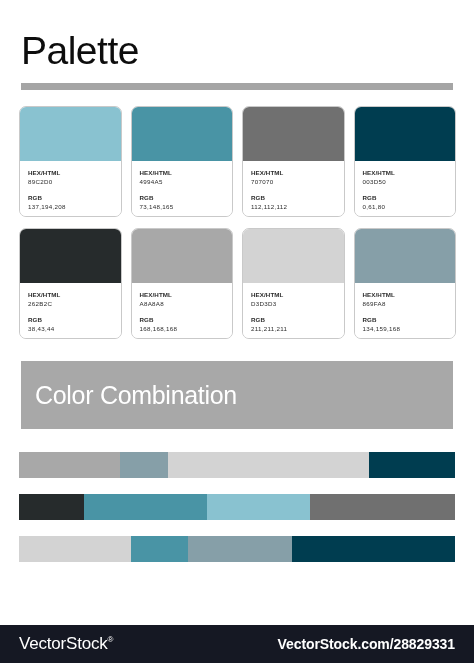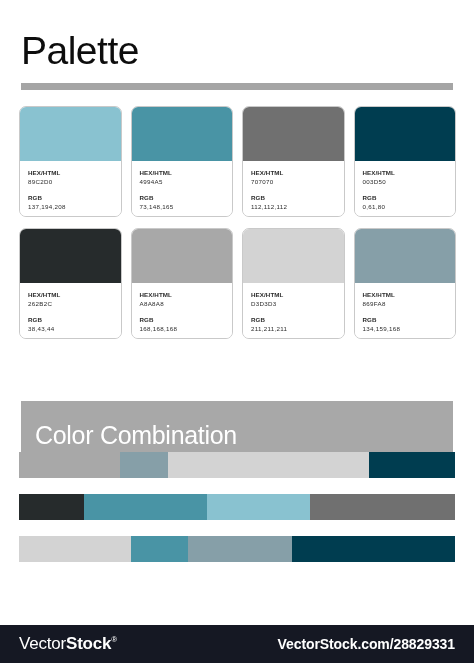--- a/index.html
+++ b/index.html
@@ -112,21 +112,20 @@
   
   .combination-banner {
     position: absolute;
     left: 21px;
     top: 361px;
     width: 432px;
     height: 68px;
     background: #a8a8a8;
     display: flex;
     align-items: center;
-    margin-top: 40px;
   }
   .combination-banner-text {
     font-size: 25px;
     font-weight: 400;
     color: #ffffff;
     padding-left: 14px;
     letter-spacing: -0.3px;
   }
 
   
@@ -162,21 +161,21 @@
   }
   .footer-logo {
     position: absolute;
     left: 19px;
     font-size: 17px;
     color: #ffffff;
     letter-spacing: -0.2px;
     white-space: nowrap;
   }
   .footer-logo .logo-light { font-weight: 400; }
-  .footer-logo .logo-bold { font-weight: 700; margin-top: 29px; }
+  .footer-logo .logo-bold { font-weight: 400; margin-top: 29px; }
   .footer-logo .logo-reg {
     font-size: 8px;
     vertical-align: super;
     font-weight: 400;
   }
   .footer-url {
     position: absolute;
     right: 19px;
     font-size: 14px;
     font-weight: 700;

